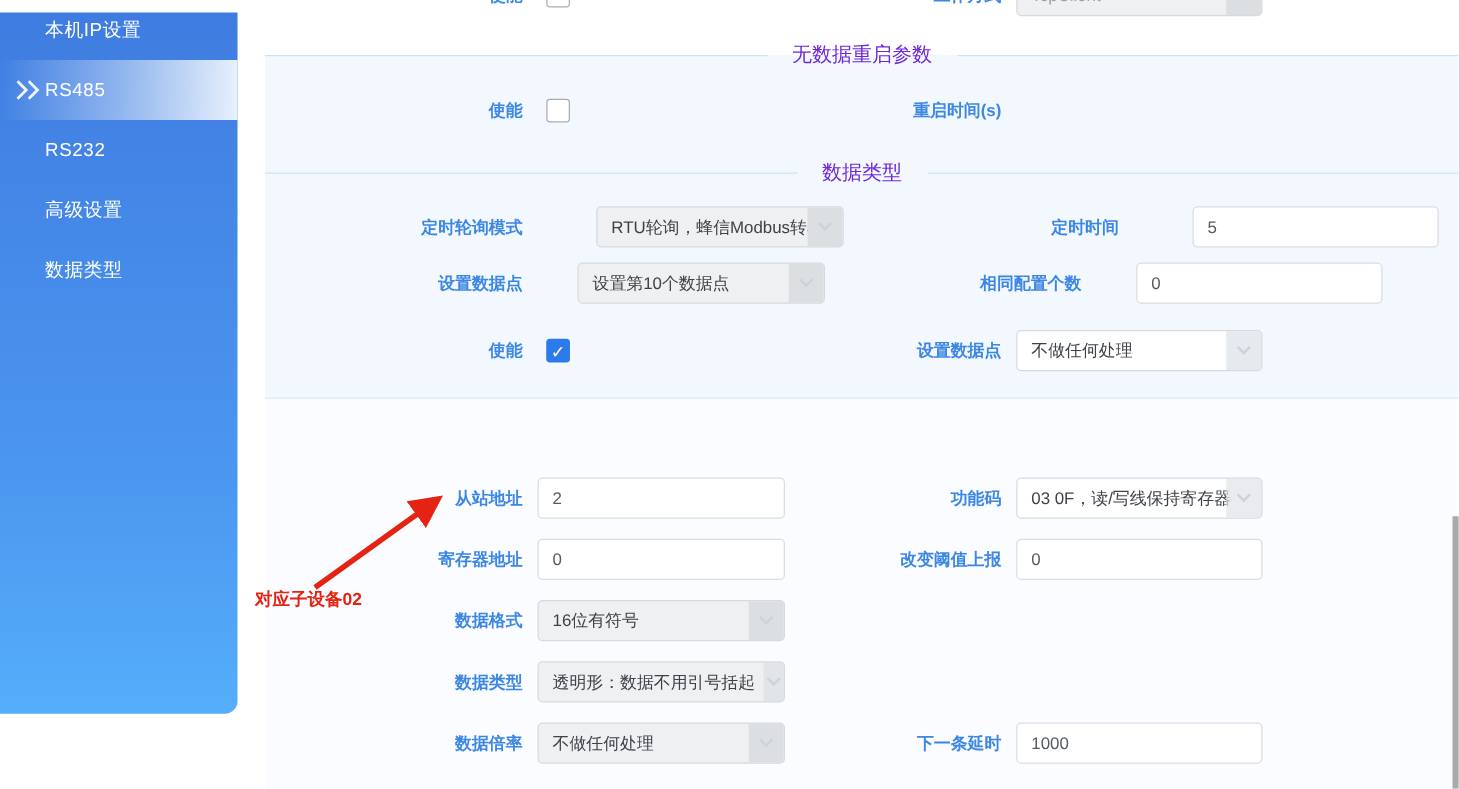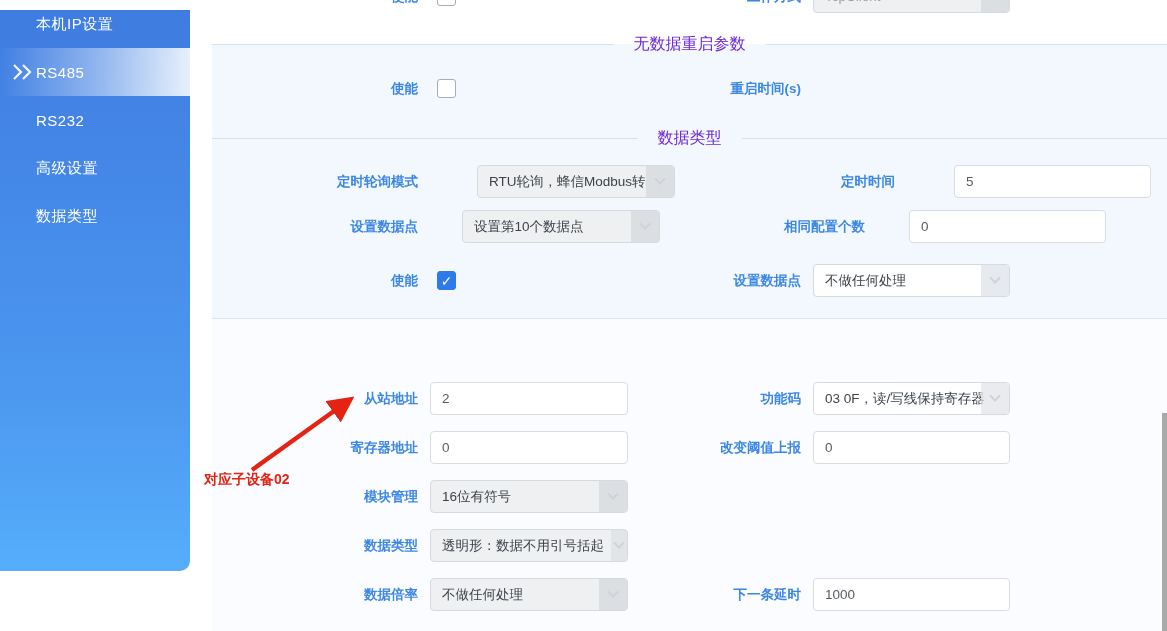--- a/index.html
+++ b/index.html
@@ -209,21 +209,21 @@
       <div class="ctl">
         <input value="0" style="">
       </div>
       <div class="lbl">改变阈值上报</div>
       <div class="ctl">
         <input value="0" style="">
       </div>
     </div>
 
     <div class="frow" style="top:480px;">
-      <div class="lbl">模块管理</div>
+      <div class="lbl">数据格式</div>
       <div class="ctl">
         <div class="sel gray">
           <span class="txt">16位有符号</span>
           <span class="arrow">
               <i></i>
             </span>
         </div>
       </div>
       <div></div>
         <div></div>

